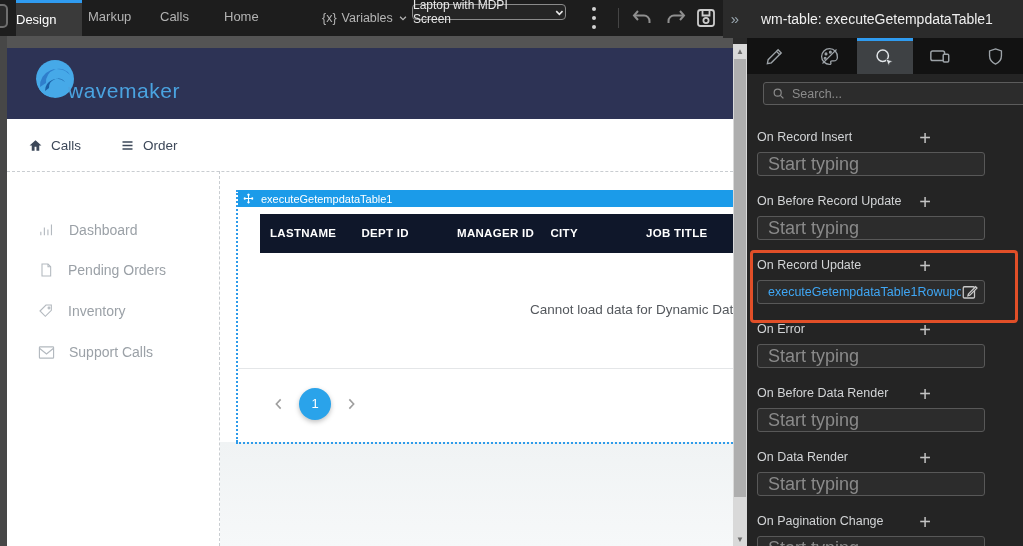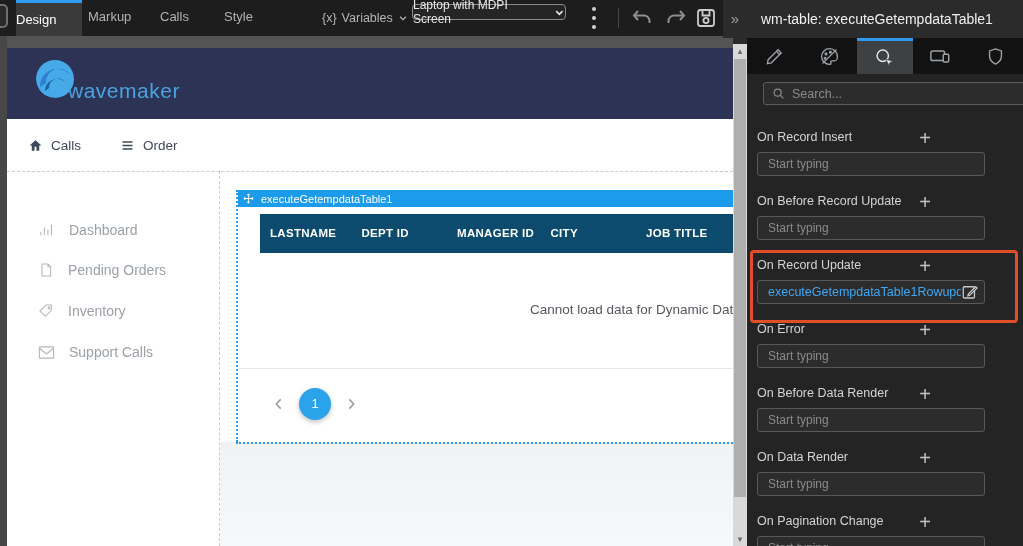--- a/index.html
+++ b/index.html
@@ -53,21 +53,21 @@
 
   .side-item { position:absolute; left:31px; display:flex; align-items:center; gap:14px; color:#9ba1a7; font-size:14px; cursor:pointer; }
   .side-item .icn { color:#b3b9bf; }
 
   .lower-bg { position:absolute; left:213px; top:394px; width:513px; height:104px; background:linear-gradient(#f0f3f4,#f6f8f9); }
 
   
   .widget-border-l { position:absolute; left:229px; top:142px; height:252px; border-left:2px dotted #2e9bea; }
   .widget-border-b { position:absolute; left:229px; top:394px; width:497px; border-top:2px dotted #2e9bea; }
   .widget-titlebar { position:absolute; left:231px; top:142px; width:495px; height:17px; background:#1b9be9; color:#ffffff; font-size:11px; display:flex; align-items:center; gap:7px; padding-left:5px; cursor:move; }
-  .thead { position:absolute; left:253px; top:166px; width:473px; height:39px; background:#0c4a6e; color:#ffffff; font-size:11.5px; font-weight:bold; letter-spacing:0.3px; line-height:39px; padding-left:10px; white-space:nowrap; overflow:hidden; }
+  .thead { position:absolute; left:253px; top:166px; width:473px; height:39px; background:#0f172a; color:#ffffff; font-size:11.5px; font-weight:bold; letter-spacing:0.3px; line-height:39px; padding-left:10px; white-space:nowrap; overflow:hidden; }
   .thead span { display:inline-block; cursor:pointer; }
   .thead span:nth-child(1){ width:88px; }
   .thead span:nth-child(2){ width:92px; }
   .thead span:nth-child(3){ width:90px; }
   .thead span:nth-child(4){ width:92px; }
   .thead span:nth-child(5){ width:92px; }
   .thead span:nth-child(6){ width:40px; }
   .empty-msg { position:absolute; left:523px; top:254px; color:#54585d; font-size:13.5px; white-space:nowrap; }
   .pg-divider { position:absolute; left:231px; top:320px; width:495px; border-top:1px solid #e4e6e8; }
   .pg-chevron { position:absolute; top:348px; width:16px; height:16px; color:#9e9e9e; cursor:pointer; }
@@ -79,21 +79,21 @@
   .panel-tabs { position:absolute; left:0; top:38px; width:276px; height:36px; background:#121212; display:flex; }
   .ptab { width:55.2px; height:36px; display:flex; align-items:center; justify-content:center; color:#9da3a8; cursor:pointer; }
   .ptab.active { background:#3e4144; color:#e2e6e9; border-top:3px solid #2f9bf0; }
   .search-wrap { position:absolute; left:16px; top:82px; width:308px; height:23px; border:1px solid #5c5c5c; border-radius:3px; background:#2c2c2c; display:flex; align-items:center; gap:7px; padding-left:8px; color:#8b8b8b; }
   .search-wrap input { background:transparent; border:none; outline:none; color:#bdbdbd; font-size:12.5px; width:200px; font-family:"Liberation Sans", sans-serif; }
   .search-wrap input::placeholder { color:#8b8b8b; }
 
   .evt-section { position:absolute; left:0; width:224px; height:64px; }
   .evt-label { position:absolute; left:10px; top:4px; color:#d2d4d6; font-size:12.5px; }
   .evt-add { position:absolute; right:36px; top:0px; width:20px; height:24px; color:#c4c4c4; font-size:20px; font-weight:300; line-height:24px; text-align:center; cursor:pointer; }
-  .evt-input { position:absolute; left:10px; top:26px; width:228px; height:24px; background:#2c2c2c; border:1px solid #585858; border-radius:3px; color:#bdbdbd; font-size:12px; padding-left:10px; outline:none; font-family:"Liberation Sans", sans-serif; }
+  .evt-input { position:absolute; left:10px; top:26px; width:228px; height:24px; background:#2c2c2c; border:1px solid #585858; border-radius:3px; color:#bdbdbd; font-size:18px; padding-left:10px; outline:none; font-family:"Liberation Sans", sans-serif; }
   .evt-input::placeholder { color:#8a8a8a; }
   .evt-valuebox { position:absolute; left:10px; top:26px; width:228px; height:24px; background:#2c2c2c; border:1px solid #585858; border-radius:3px; display:flex; align-items:center; }
   .evt-valuebox .val { color:#3fa7f5; font-size:12.5px; padding-left:10px; white-space:nowrap; overflow:hidden; flex:1; cursor:pointer; }
   .evt-valuebox .edit { width:18px; height:18px; margin-right:5px; color:#c9c9c9; cursor:pointer; flex:none; }
   .highlight-ring { position:absolute; left:3px; top:250px; width:268px; height:73px; border:3px solid #e14f28; border-radius:4px; pointer-events:none; z-index:5; }
 </style>
 </head>
 <body>
 
 <div class="toolbar">
@@ -102,21 +102,21 @@
   <div class="ide-tab active" style="left:16px; width:66px;">
     <span>Design</span>
   </div>
   <div class="ide-tab" style="left:88px; width:60px;">
     <span>Markup</span>
   </div>
   <div class="ide-tab" style="left:160px; width:54px;">
     <span>Calls</span>
   </div>
   <div class="ide-tab" style="left:224px; width:50px;">
-    <span>Style</span>
+    <span>Home</span>
   </div>
 
   <div class="vars-group">
     <span>{x}</span>
     <span>Variables</span>
     <svg width="10" height="10" viewBox="0 0 24 24" fill="none" stroke="currentColor" stroke-width="3">
         <path d="M5 9l7 7 7-7"></path>
       </svg>
   </div>
 

